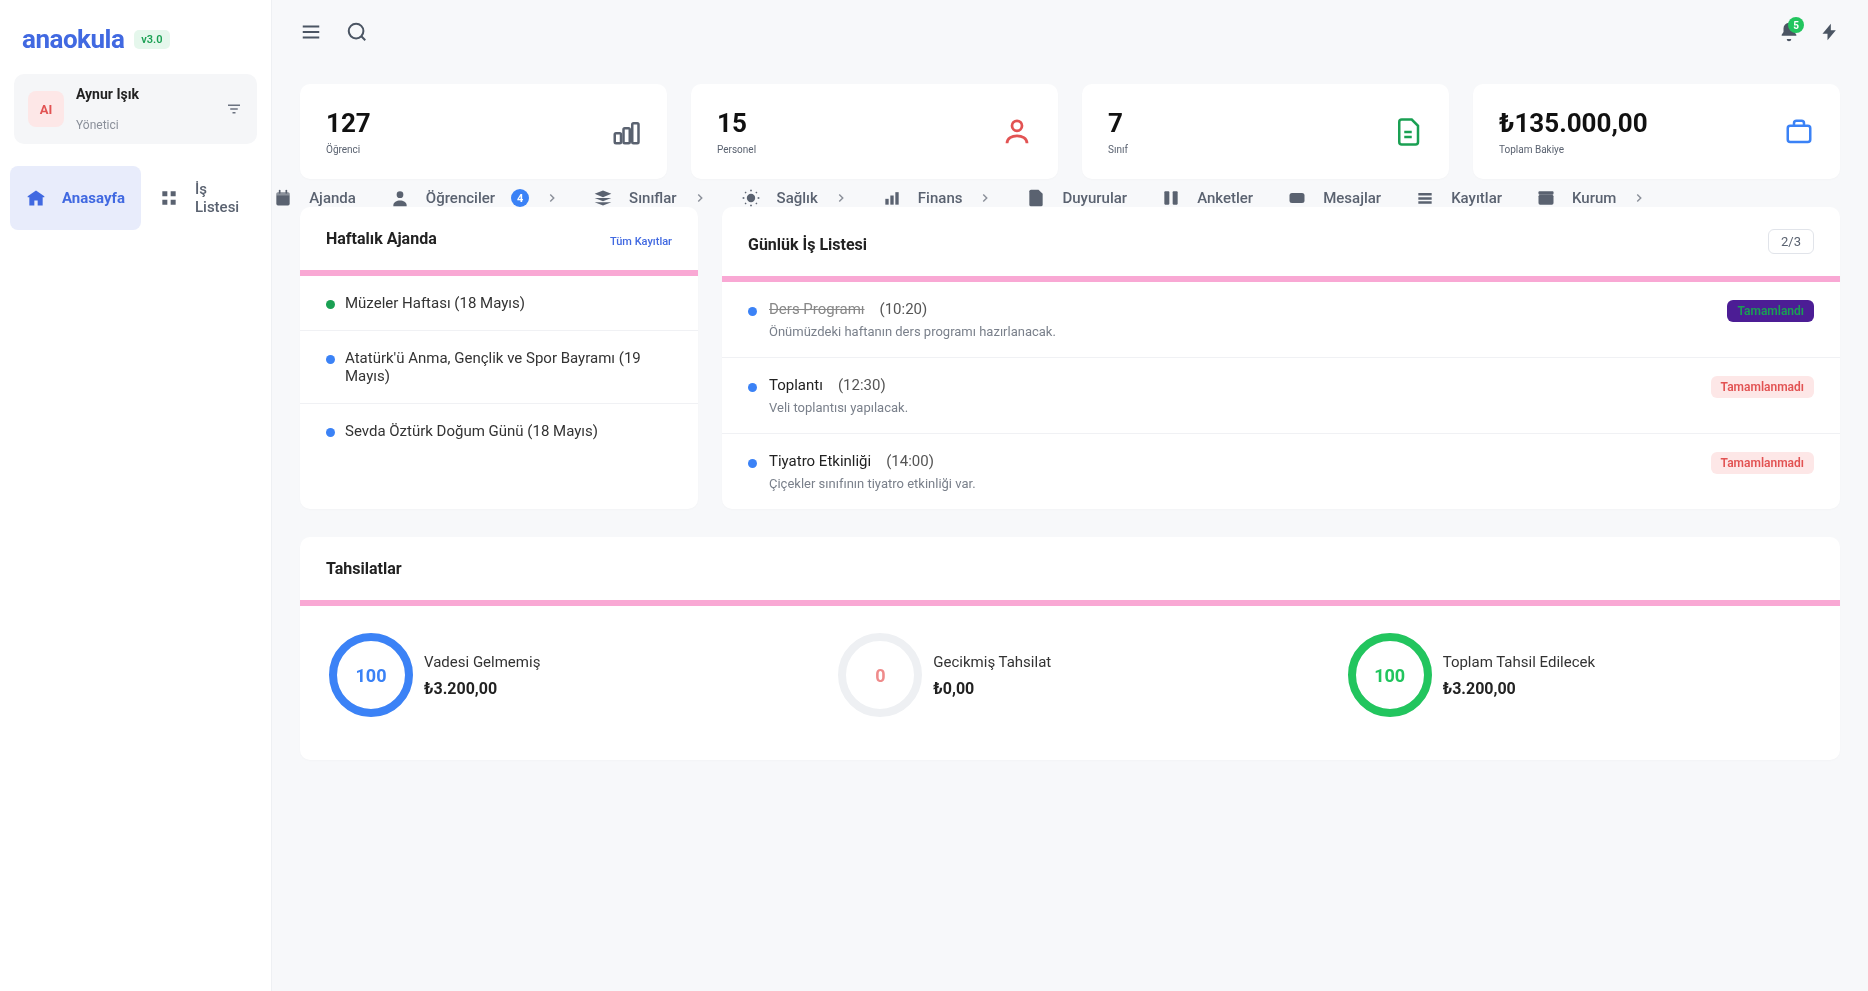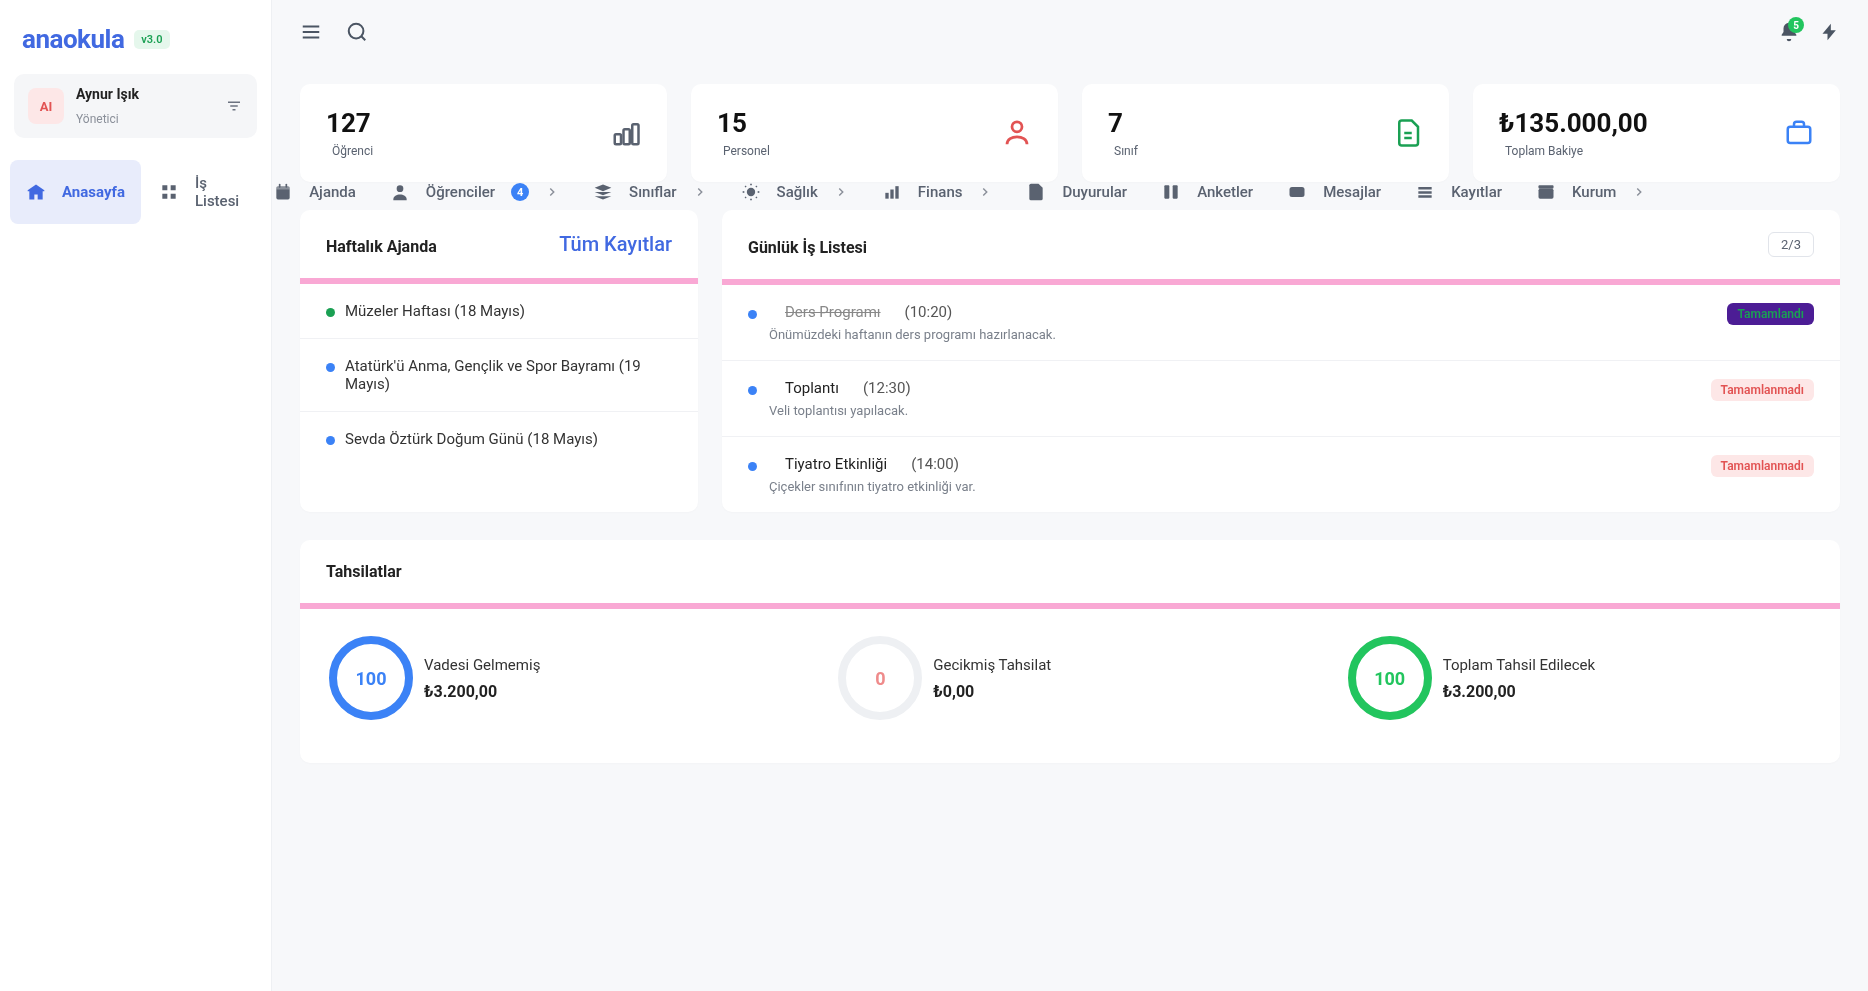--- a/index.html
+++ b/index.html
@@ -56,21 +56,21 @@
   background: #fde7e7;
   color: #e25353;
   font-weight: 700;
   font-size: 13px;
   display: flex;
   align-items: center;
   justify-content: center;
 }
 .user-info { flex: 1; }
 .user-name { font-size: 14px; font-weight: 700; color: #222; }
-.user-role { font-size: 12px; color: #8b909a; margin-top: 10px; }
+.user-role { font-size: 12px; color: #8b909a; margin-top: 16px; }
 .user-filter { color: #6b7280; cursor: pointer; }
 .nav { display: flex; gap: 2px; }
 .nav-item {
   display: flex;
   align-items: center;
   gap: 16px;
   padding: 14px 16px;
   border-radius: 8px;
   color: #5a6270;
   font-size: 15px;
@@ -129,37 +129,37 @@
   border-radius: 10px;
   padding: 24px 26px;
   display: flex;
   justify-content: space-between;
   align-items: center;
   box-shadow: 0 1px 2px rgba(0,0,0,0.02);
   gap: 44px;
 }
 .stat-left {}
 .stat-value { font-size: 26px; font-weight: 700; color: #111; }
-.stat-label { font-size: 12px; color: #5a6270; margin-top: 6px; margin-left: 6px; }
+.stat-label { font-size: 10px; color: #5a6270; margin-top: 6px; }
 .stat-icon { width: 30px; height: 30px; }
 .mid-row { display: flex; gap: 24px; margin-bottom: 28px; }
 .panel {
   background: #fff;
   border-radius: 10px;
   box-shadow: 0 1px 2px rgba(0,0,0,0.02);
 }
 .panel-header {
   display: flex;
   align-items: flex-end;
   justify-content: space-between;
   padding: 22px 26px;
   border-bottom: 6px solid #f9a8d4;
 }
 .panel-title { font-size: 16px; font-weight: 700; color: #222; }
-.panel-link { color: #4169e1; font-size: 20px; font-weight: 500; cursor: pointer; }
+.panel-link { color: #4169e1; font-size: 11px; font-weight: 500; cursor: pointer; }
 .agenda-panel { width: 398px; }
 .agenda-list {}
 .agenda-item {
   padding: 18px 26px;
   display: flex;
   align-items: flex-start;
   gap: 10px;
   border-bottom: 1px solid #f0f1f4;
   font-size: 15px;
   color: #333;
@@ -178,21 +178,21 @@
 }
 .todo-item {
   padding: 18px 26px;
   border-bottom: 1px solid #f0f1f4;
   display: flex;
   align-items: flex-start;
   gap: 12px;
 }
 .todo-item:last-child { border-bottom: none; }
 .todo-body { flex: 1; }
-.todo-title-row { display: flex; gap: 24px; font-size: 15px; margin-left: 16px; }
+.todo-title-row { display: flex; gap: 15px; font-size: 15px; }
 .todo-title { color: #222; }
 .todo-title.done { text-decoration: line-through; color: #888; }
 .todo-time { color: #555; }
 .todo-desc { font-size: 13px; color: #7a808b; margin-top: 6px; }
 .todo-badge {
   font-size: 12px;
   font-weight: 600;
   padding: 4px 10px;
   border-radius: 6px;
   white-space: nowrap;

